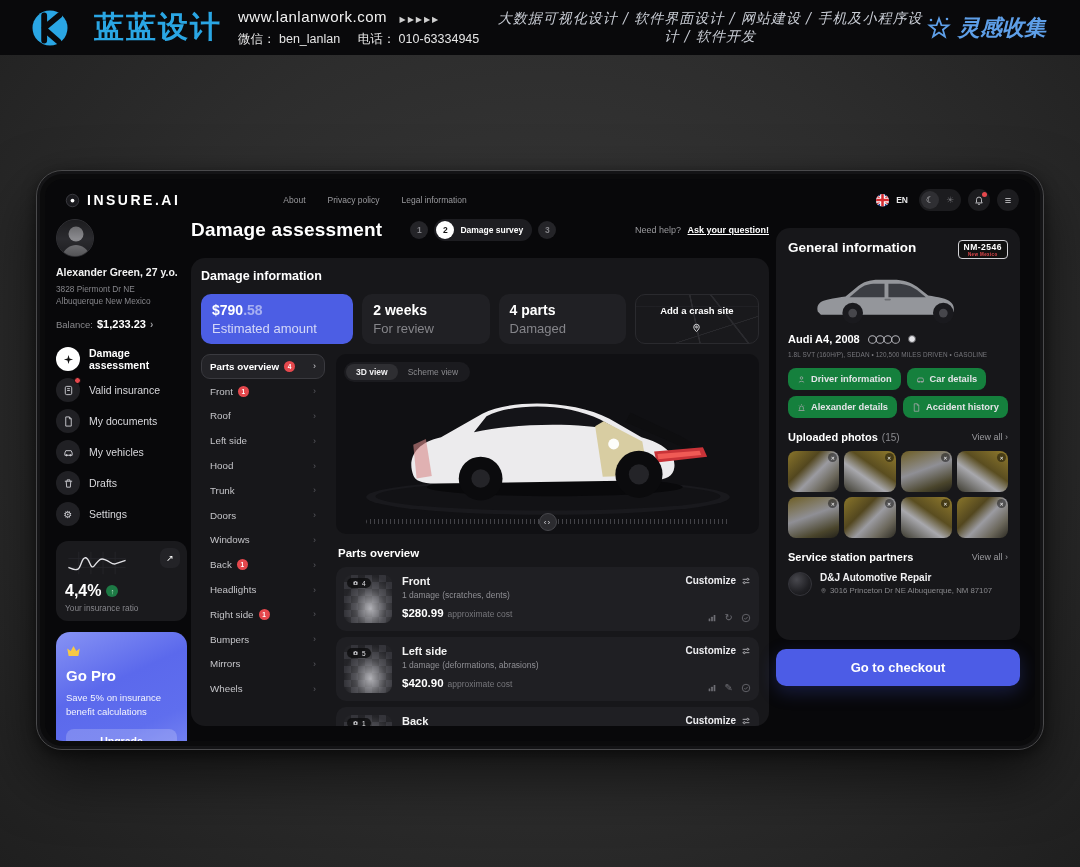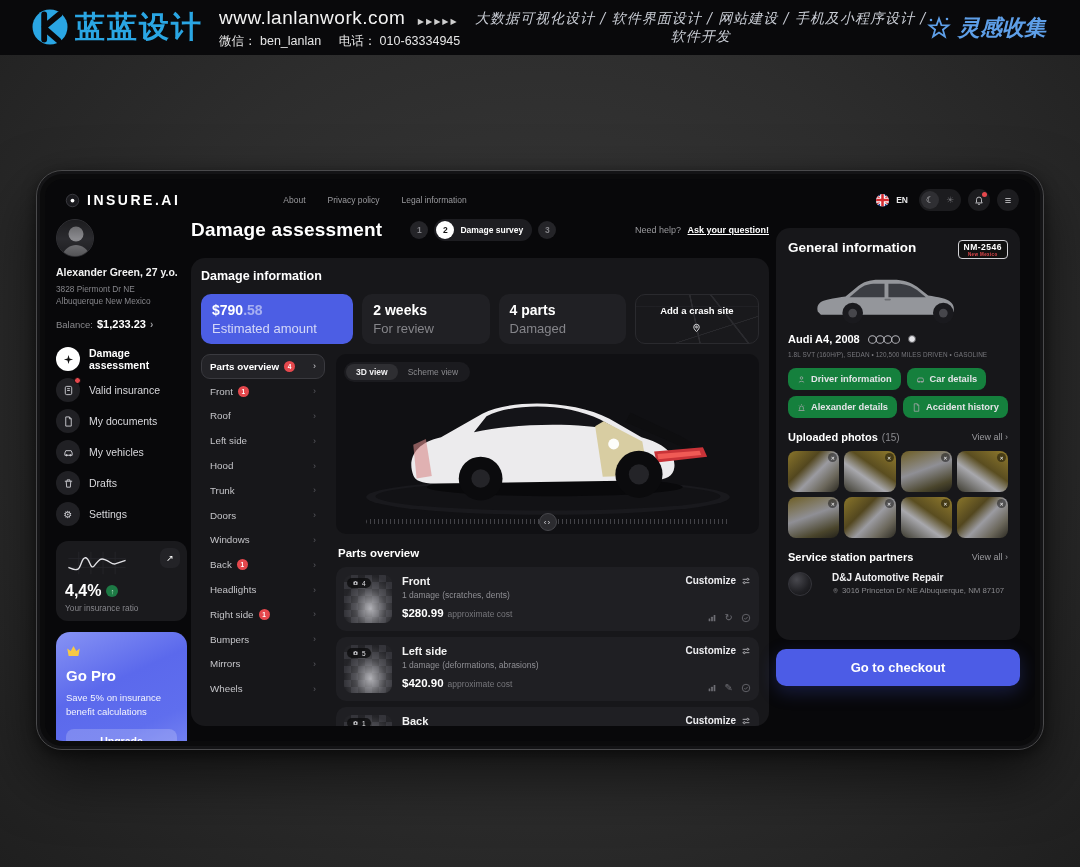--- a/index.html
+++ b/index.html
@@ -4,25 +4,25 @@
 <style>
   html,body{margin:0;padding:0;background:#1c1c1c;}
   *{box-sizing:border-box;}
   body{font-family:"Liberation Sans","DejaVu Sans",sans-serif;-webkit-font-smoothing:antialiased;}
   .stage{position:relative;width:1080px;height:867px;overflow:hidden;
     background:radial-gradient(ellipse at 50% 45%,#3a3a3a 0%,#2d2d2d 55%,#1f1f1f 100%);}
 
   
   .banner{position:absolute;left:0;top:0;width:1080px;height:55px;background:#09090b;
     display:flex;align-items:center;padding:0 30px;}
-  .b-logo{display:flex;align-items:flex-start;gap:5px;}
+  .b-logo{display:flex;align-items:flex-end;gap:24px;}
   .b-logo svg{width:40px;height:40px;}
   .b-logo-text{color:#2aa6e4;font-size:30px;font-weight:bold;letter-spacing:2px;}
   .b-contact{margin-left:16px;line-height:1.3;}
-  .b-site{color:#f2f2f2;font-size:19px;letter-spacing:.5px;}
+  .b-site{color:#f2f2f2;font-size:15px;letter-spacing:.5px;}
   .b-arrows{color:#cfcfcf;font-size:8px;letter-spacing:2px;margin-left:8px;}
   .b-line2{color:#e6e6e6;font-size:12.5px;margin-top:3px;}
   .b-line2 span{margin-right:14px;}
   .b-services{flex:1;text-align:center;color:#c9cdd5;font-size:14px;font-style:italic;
     font-family:"DejaVu Serif","Liberation Serif",serif;letter-spacing:1px;}
   .b-collect{display:flex;align-items:center;gap:7px;margin-right:4px;}
   .b-collect svg{width:24px;height:24px;}
   .b-collect-text{color:#5e9fe8;font-size:22px;font-weight:bold;font-style:italic;
     font-family:"DejaVu Serif","Liberation Serif",serif;}
 
@@ -181,21 +181,21 @@
   .sec-row .c{color:#8a8a8e;font-size:10px;margin-left:4px;}
   .sec-row .va{margin-left:auto;color:#9a9a9e;font-size:9px;}
   .sec-row .va span{font-size:9px;margin-left:2px;}
   .photo-grid{display:grid;grid-template-columns:repeat(4,1fr);gap:5px;margin-top:8px;}
   .ph{height:41px;border-radius:8px;position:relative;overflow:hidden;}
   .ph .x{position:absolute;top:2px;right:2px;width:9px;height:9px;border-radius:50%;background:rgba(0,0,0,.45);
     color:#fff;font-size:5px;display:flex;align-items:center;justify-content:center;}
   .ph-a{background:linear-gradient(135deg,#8a762b 0%,#53471f 35%,#9b9ba1 55%,#6b675b 78%,#2c2a22 100%);}
   .ph-b{background:linear-gradient(215deg,#937d2e 0%,#5a4d20 40%,#a8a8ad 62%,#3a382c 100%);}
   .ph-c{background:linear-gradient(160deg,#6e5e24 0%,#8f8f95 45%,#4a452c 80%,#23211a 100%);}
-  .partner{display:flex;align-items:flex-start;gap:20px;margin-top:9px;}
+  .partner{display:flex;align-items:flex-start;gap:8px;margin-top:9px;}
   .p-ava{width:24px;height:24px;border-radius:50%;flex:none;
     background:radial-gradient(circle at 35% 30%,#48484e 0%,#202024 60%,#121214 100%);border:1px solid #34343a;}
   .p-name{color:#f0f0f2;font-size:10px;font-weight:bold;}
   .p-addr{display:flex;align-items:center;gap:3px;color:#8a8a8e;font-size:7.8px;margin-top:3px;}
   .p-addr svg{width:7px;height:7px;flex:none;}
   .checkout{margin-top:9px;width:244px;height:37px;border-radius:10px;background:#4c5ce6;
     color:#fff;font-size:13px;font-weight:bold;display:flex;align-items:center;justify-content:center;
     box-shadow:0 6px 18px rgba(70,90,230,.25);}
 </style>
 </head>

